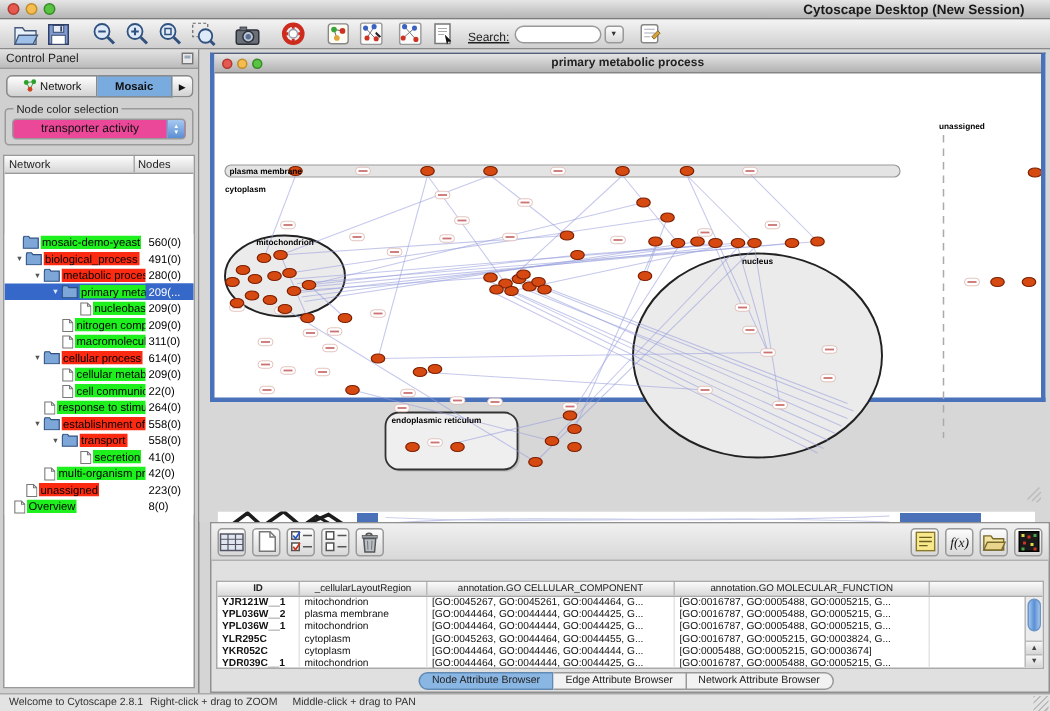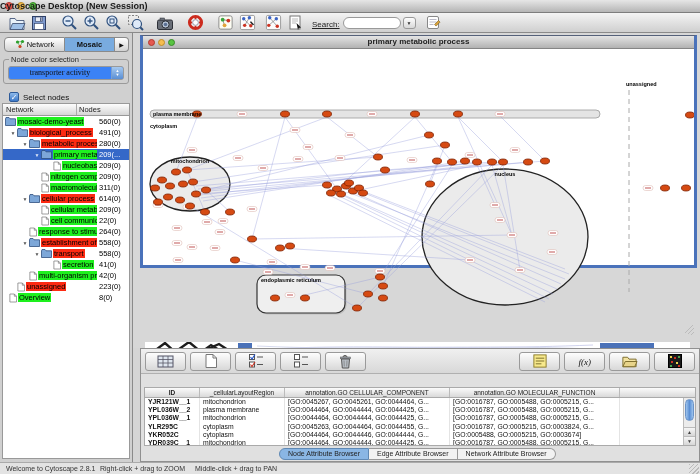--- a/index.html
+++ b/index.html
@@ -7,21 +7,21 @@
   .app{position:relative;width:700px;height:474px;background:#d5d5d5;overflow:hidden;
        font-family:"Liberation Sans",sans-serif;-webkit-font-smoothing:antialiased;}
 
   
   .titlebar{position:absolute;left:0;top:0;width:700px;height:13px;
     background:linear-gradient(#e6e6e6,#b5b5b5);border-bottom:1px solid #7d7d7d;}
   .light{position:absolute;top:2px;width:8px;height:8px;border-radius:50%;}
   .light.red{left:5px;background:#e55951;border:1px solid #b03a30;}
   .light.yellow{left:17px;background:#f5bd4f;border:1px solid #c08d2a;}
   .light.green{left:29px;background:#58c442;border:1px solid #3a8a2a;}
-  .wtitle{position:absolute;left:0;right:17px;top:0;text-align:left;font-size:9px;font-weight:bold;
+  .wtitle{position:absolute;left:0;right:17px;top:0;text-align:right;font-size:9px;font-weight:bold;
     color:#1a1a1a;line-height:13px;}
 
   
   .maintoolbar{position:absolute;left:0;top:13px;width:700px;height:20px;
     background:linear-gradient(#f4f4f4,#cfcfcf);border-bottom:1px solid #8a8a8a;
     display:flex;align-items:center;}
   .tbtn{width:18px;height:18px;display:flex;align-items:center;justify-content:center;flex:0 0 auto;}
   .sep8{width:8px;flex:0 0 auto}.sep4{width:4px;flex:0 0 auto}.sep12{width:12px;flex:0 0 auto}
   .search-label{font-size:8px;color:#222;margin:4px 3px 0 8px;text-decoration:underline;}
   .search-input{width:58px;height:12px;border:1px solid #999;border-radius:6px;background:#fff;
@@ -39,32 +39,32 @@
   .float-icon::after{content:"";position:absolute;left:1px;top:1px;width:4px;height:2px;background:#9ab;}
   .cp-tabs{margin:4px 3px 0 4px;height:15px;display:flex;}
   .tab{display:flex;align-items:center;justify-content:center;font-size:7.5px;color:#111;
     border:1px solid #8a8a8a;background:linear-gradient(#ffffff,#d2d2d2);}
   .tab-network{flex:1.2;border-radius:4px 0 0 4px;gap:2px;}
   .tab-mosaic{flex:1;background:#79abdf;border-left:none;font-weight:bold;}
   .tab-arrow{width:14px;border-left:none;border-radius:0 4px 4px 0;font-size:6px;}
   .groupbox{margin:7px 3px 0 3px;border:1px solid #9a9a9a;border-radius:3px;height:25px;position:relative;}
   .gb-title{position:absolute;top:-5px;left:5px;background:#d0d0d0;padding:0 2px;font-size:7.5px;color:#222;}
   .dropdown{position:absolute;left:4px;right:4px;top:6px;height:14px;border:1px solid #999;
-    border-radius:3px;background:#3b82f6;display:flex;align-items:stretch;overflow:hidden;font-family:Liberation Serif, serif;}
+    border-radius:3px;background:#ec4899;display:flex;align-items:stretch;overflow:hidden;}
   .dd-text{flex:1;text-align:center;font-size:8px;line-height:12px;color:#111;}
   .dd-btn{width:12px;background:linear-gradient(#a6c9f0,#5a8fd4);border-left:1px solid #7aa0cf;
     display:flex;flex-direction:column;align-items:center;justify-content:center;color:#fff;font-size:4px;line-height:4px;}
   .checkrow{margin:8px 0 0 9px;display:flex;align-items:center;gap:4px;font-size:8px;color:#111;}
   .checkbox{width:10px;height:10px;border-radius:2px;border:1px solid #2d5a99;
     background:linear-gradient(#8db9ea,#3c78c8);color:#fff;font-size:8px;line-height:9px;text-align:center;}
   .treewrap{position:absolute;left:2px;right:2px;top:70px;bottom:3px;background:#fff;border:1px solid #999;overflow:hidden;}
   .thead{height:12px;display:flex;background:linear-gradient(#fdfdfd,#d6d6d6);border-bottom:1px solid #999;
     font-size:7.5px;color:#222;}
   .th-network{flex:1;padding-left:3px;line-height:11px;}
-  .th-nodes{width:53px;border-left:1px solid #aaa;padding-left:2px;line-height:11px;}
+  .th-nodes{width:40px;border-left:1px solid #aaa;padding-left:2px;line-height:11px;}
   .trows{position:absolute;left:0;right:0;top:12px;bottom:0;}
   .trow{height:11px;display:flex;align-items:center;position:relative;font-size:7.5px;color:#000;background:#fff;}
   .trow.sel{background:#3568c8;}
   .exp{width:8px;font-size:5px;color:#555;text-align:center;flex:0 0 auto;}
   .trow.sel .exp{color:#dce6f8;}
   .ticon{flex:0 0 auto;margin-right:1px;display:flex;align-items:center;}
   .lwrap{flex:1;overflow:hidden;white-space:nowrap;}
   .chip{display:inline-block;padding:0 1px;line-height:9px;}
   .chip.green{background:#1ef01e;}
   .chip.red{background:#fd2a12;}
@@ -83,21 +83,21 @@
   .nw-title{text-align:center;font-size:8px;font-weight:bold;line-height:12px;color:#222;}
   .behind-strip{position:absolute;left:12px;top:305px;width:545px;height:10px;overflow:hidden;}
 
   
   .data-panel{position:absolute;left:140px;top:348px;width:560px;height:114px;background:#e0e0e0;
     border:1px solid #909090;}
   .dp-header{height:12px;background:linear-gradient(#e4e4e4,#c4c4c4);border-bottom:1px solid #a0a0a0;
     font-size:7.5px;color:#222;line-height:11px;padding-left:4px;position:relative;}
   .dp-toolbar{height:25px;display:flex;align-items:center;padding:0 4px;gap:4px;
     background:linear-gradient(#f0f0f0,#d8d8d8);border-bottom:1px solid #b0b0b0;}
-  .dp-btn{width:41px;height:19px;border:1px solid #9a9a9a;border-radius:3px;
+  .dp-btn{width:19px;height:19px;border:1px solid #9a9a9a;border-radius:3px;
     background:linear-gradient(#fdfdfd,#d8d8d8);display:flex;align-items:center;justify-content:center;flex:0 0 auto;}
   .dp-spacer{flex:1;}
   .dp-table{position:absolute;left:3px;right:3px;top:38px;bottom:15px;background:#fff;border:1px solid #aaa;overflow:hidden;}
   .dp-thead{height:10px;display:flex;background:linear-gradient(#fbfbfb,#d9d9d9);border-bottom:1px solid #aaa;
     font-size:6.5px;color:#222;}
   .dp-th{border-right:1px solid #bbb;text-align:center;line-height:10px;overflow:hidden;white-space:nowrap;}
   .dprow{height:8.2px;display:flex;font-size:6.8px;color:#111;}
   .dpcell{border-right:1px solid #e4e4e4;padding-left:3px;line-height:8.2px;overflow:hidden;white-space:nowrap;}
   .c0{width:55px;font-weight:bold;}
   .c1{width:85px;}
@@ -252,20 +252,24 @@
     <span class="tbtn">
         <svg width="16" height="17" viewBox="0 0 16 17">
           <rect x="2.5" y="2.5" width="11" height="12" rx="1.5" fill="#fff" stroke="#888"></rect>
           <path d="M4.5 5.5h7M4.5 8h7M4.5 10.5h4" stroke="#aab" stroke-width="0.8"></path>
           <path d="M9.5 10.5l4-4 1.6 1.6-4 4z" fill="#d8a23a" stroke="#6b4e15" stroke-width="0.5"></path>
         </svg>
       </span>
   </div>
 
   <div class="control-panel">
+    <div class="cp-header">
+      <span>Control Panel</span>
+      <span class="float-icon"></span>
+    </div>
     <div class="cp-tabs">
       <div class="tab tab-network">
         <span><svg width="10" height="10" viewBox="0 0 10 10">
               <path d="M2.5 3L7.5 2.5L5 7.5z" stroke="#393" fill="none" stroke-width="0.6"></path>
               <circle cx="2.5" cy="3" r="1.6" fill="#2ca02c"></circle>
               <circle cx="7.5" cy="2.5" r="1.6" fill="#2ca02c"></circle>
               <circle cx="5" cy="7.5" r="1.6" fill="#cc4422"></circle>
             </svg></span>
         <span>Network</span>
       </div>
@@ -287,21 +291,21 @@
     <div class="checkrow">
       <span class="checkbox">✓</span>
       <span>Select nodes</span>
     </div>
     <div class="treewrap">
       <div class="thead">
         <span class="th-network">Network</span>
         <span class="th-nodes">Nodes</span>
       </div>
       <div class="trows">
-          <div class="trow" style="padding-left: 2px;">
+          <div class="trow" style="padding-left: 12px; margin-top: 40px;">
             <span class="ticon">
               <svg width="11" height="9" viewBox="0 0 11 9">
                 <path d="M0.5 2 L0.5 8.5 L10.5 8.5 L10.5 1.8 L5 1.8 L4 0.5 L1 0.5 Z" fill="#7da7d8" stroke="#2f4f7f" stroke-width="0.8"></path>
               </svg>
             </span>
             <span class="lwrap"><span class="chip green">mosaic-demo-yeast</span></span>
             <span class="cnt">560(0)</span>
           </div>
           <div class="trow" style="padding-left: 6px;">
             <span class="exp">▼</span>

